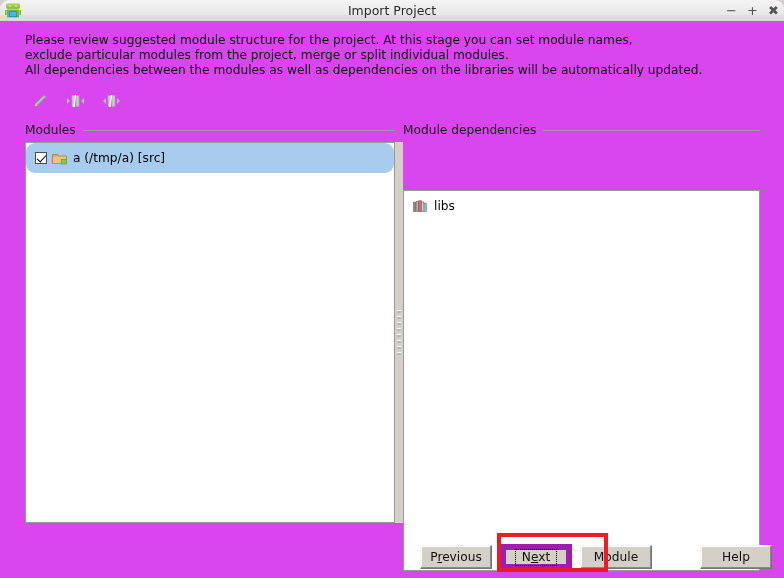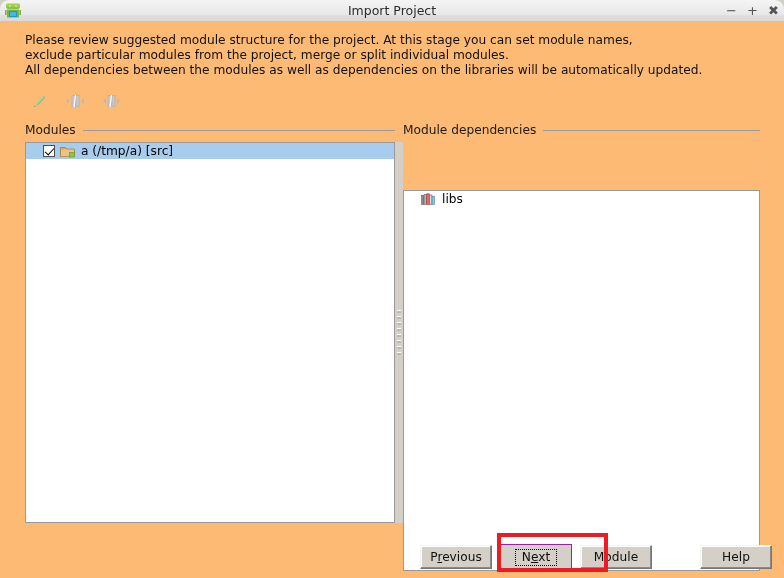--- a/index.html
+++ b/index.html
@@ -60,21 +60,21 @@
     color: #555;
     line-height: 1;
     cursor: default;
   }
 
   
   .dialog-body {
     position: absolute;
     left: 0; top: 21px;
     width: 784px; height: 557px;
-    background: #fdba74;
+    background: #d946ef;
   }
 
   .intro {
     position: absolute;
     left: 25px; top: 12px;
     width: 720px;
     font-size: 12.2px;
     line-height: 15px;
     color: #111;
     white-space: pre-line;
@@ -122,28 +122,29 @@
     background: #ffffff;
     border: 1px solid #9a9a9a;
     box-sizing: border-box;
     overflow: hidden;
   }
   #panel-modules { left: 25px;  top: 121px; width: 370px; height: 381px; }
   #panel-deps    { left: 403px; top: 121px; width: 357px; height: 381px; margin-top: 48px; }
 
   .list-row {
     position: relative;
-    height: 16px;
-    display: flex;
-    align-items: center;
-    padding-left: 17px;
+    height: 30px;
+    display: flex;
+    align-items: center;
+    padding-left: 9px;
     gap: 5px;
     font-size: 12.2px;
     color: #000;
     box-sizing: border-box;
+    border-radius: 9px;
   }
   .list-row.selected {
     background: #a8cced;
   }
 
   .chkbox {
     width: 12px; height: 12px;
     border: 1px solid #4d4d4d;
     background: #ffffff;
     box-sizing: border-box;
@@ -205,21 +206,21 @@
     box-shadow: inset -1px -1px 0 #8a8a8a, inset 1px 1px 0 #ffffff;
     display: flex;
     align-items: center;
     justify-content: center;
     font-size: 12.2px;
     color: #101010;
     box-sizing: border-box;
     cursor: default;
   }
   .dlg-btn.default {
-    border: 1px solid #a21caf;
+    border: 6px solid #a21caf;
     box-shadow: none;
   }
   .dlg-btn.default .inner {
     border: 1px dotted #000;
     padding: 1px 6px;
     line-height: 13px;
   }
   .mn { text-decoration: underline; }
 
   

